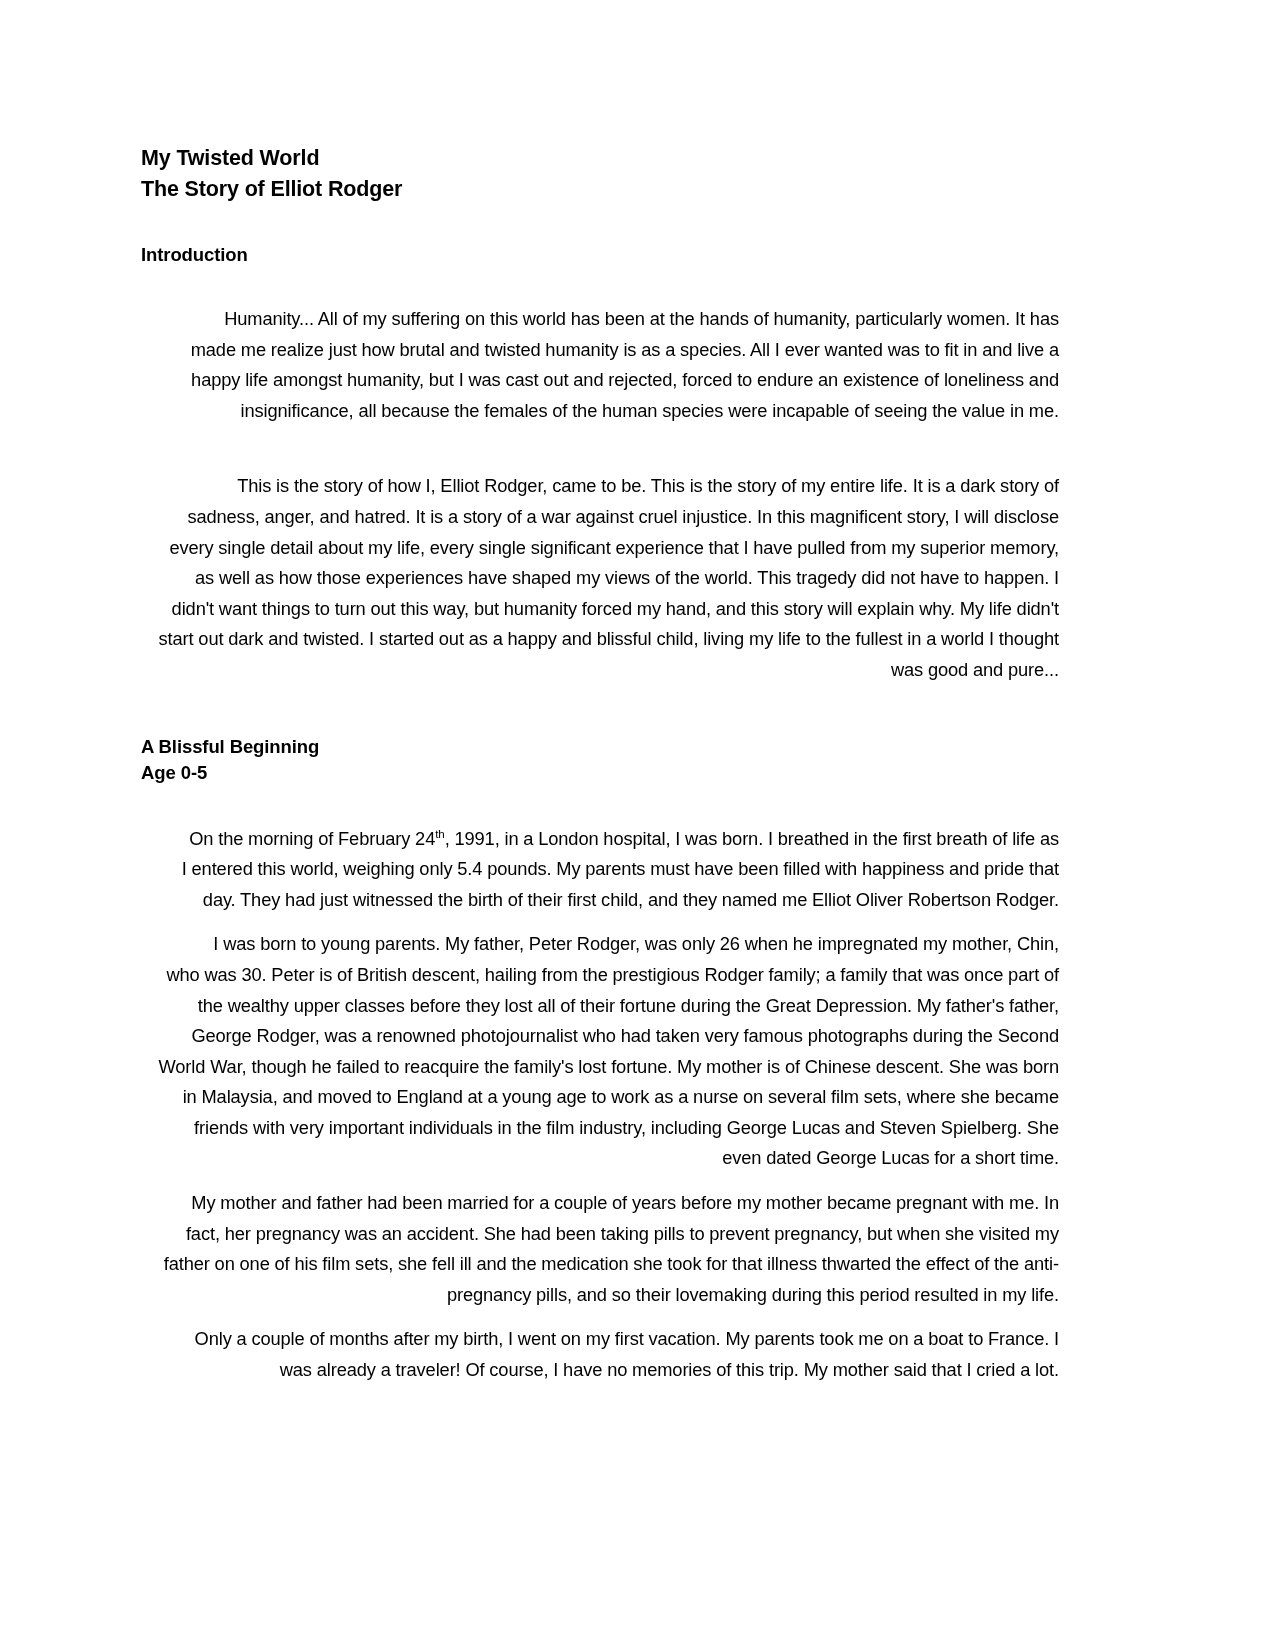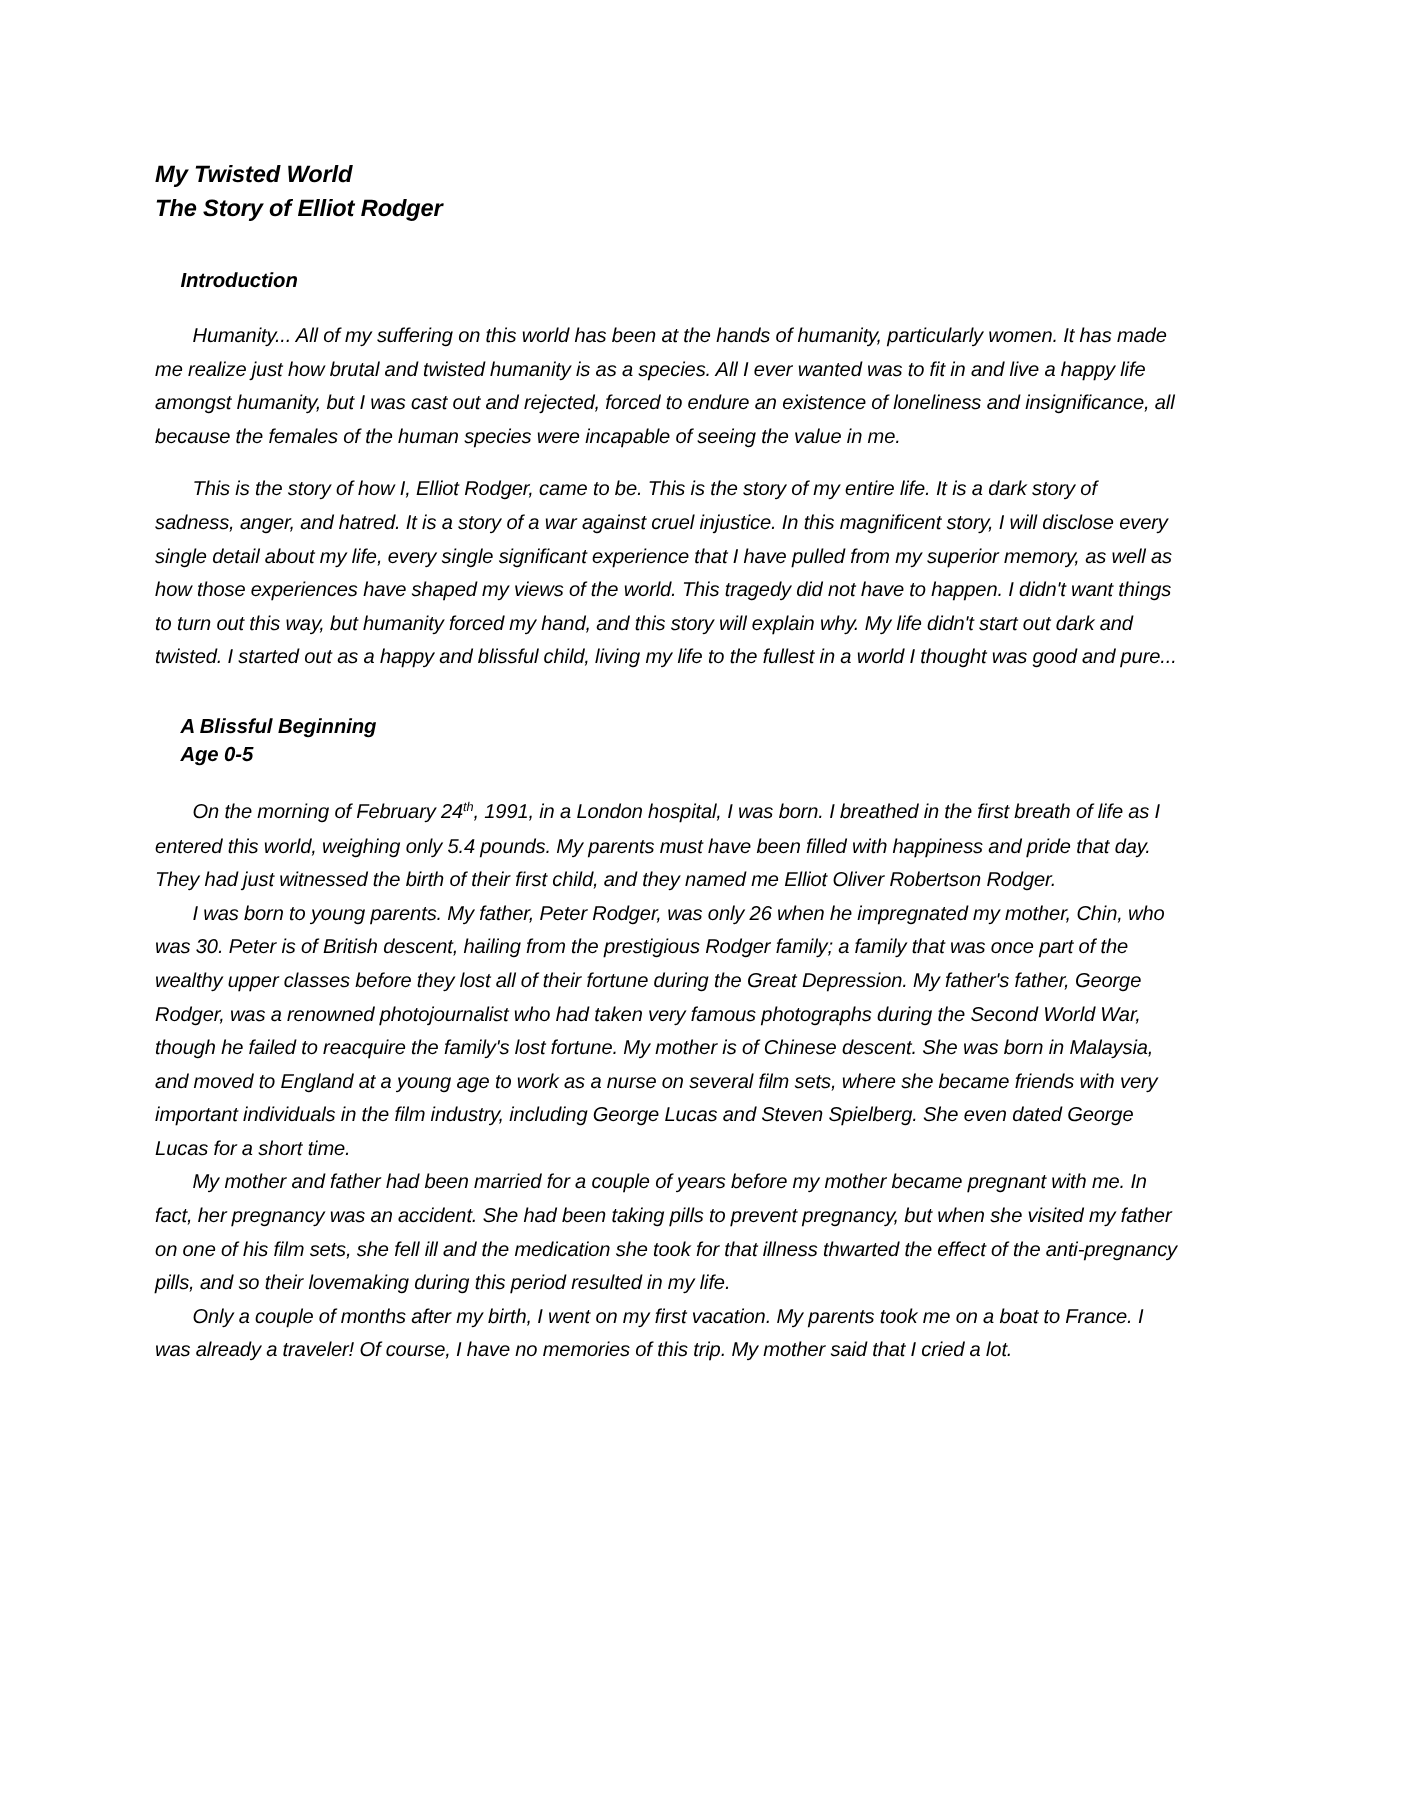--- a/index.html
+++ b/index.html
@@ -12,21 +12,20 @@
     color: #000000;
     -webkit-font-smoothing: antialiased;
   }
   .page {
     position: relative;
     width: 1275px;
     height: 1650px;
     background: #ffffff;
     box-sizing: border-box;
     overflow: hidden;
-    font-style: italic;
   }
   .content {
     position: absolute;
     left: 141px;
     top: 143px;
     width: 932px;
   }
   
   .title-block {
     margin: 0 0 0 0;
@@ -45,35 +44,34 @@
     letter-spacing: -0.1px;
     white-space: nowrap;
   }
   
   .section-heading {
     font-weight: bold;
     font-size: 18.5px;
     line-height: 26px;
     letter-spacing: -0.1px;
     white-space: nowrap;
-    margin-left: 23px;
   }
   .heading-gap-intro { height: 38px; }
   .heading-gap-after-intro { height: 22px; }
   .part-gap-before { height: 34px; }
   .part-gap-after { height: 24px; }
   .para-gap { height: 17px; }
 
   
   .para {
     font-size: 18.3px;
     line-height: 30.6px;
     letter-spacing: -0.12px;
-    text-align: left;
-    margin: 0;
+    text-align: right;
+    margin: 14px;
     word-spacing: -0.1px;
   }
   .para.indent {
     text-indent: 34px;
   }
   .para sup {
     font-size: 11.6px;
     vertical-align: super;
     line-height: 0;
   }

